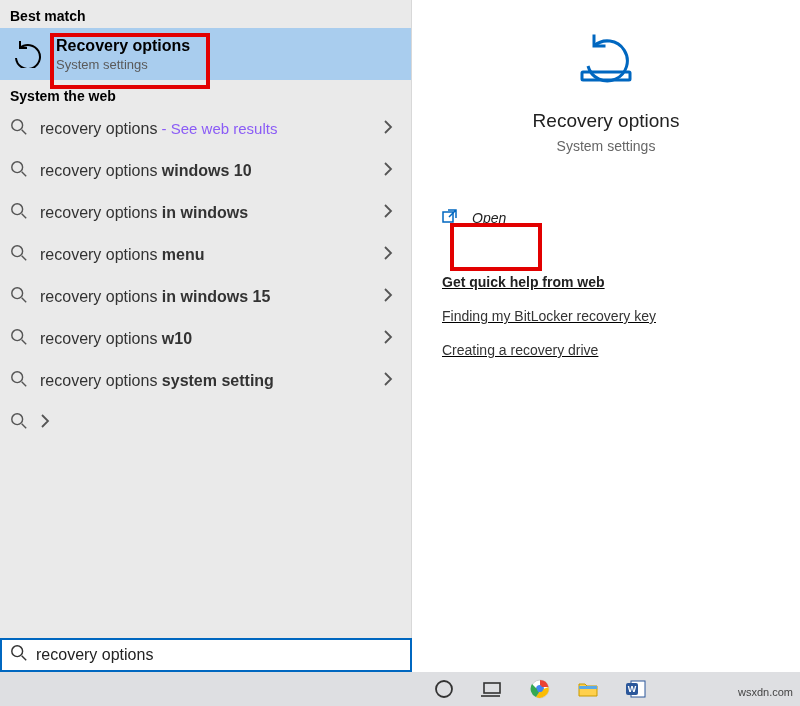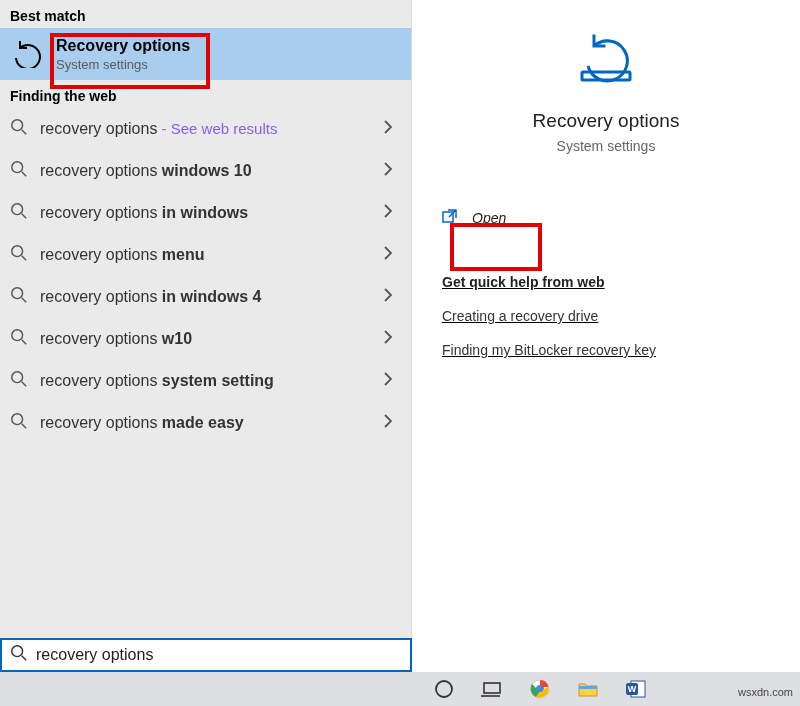--- a/index.html
+++ b/index.html
@@ -60,21 +60,21 @@
               <path d="M8 6 L8 12 L14 12" stroke-linecap="square"></path>
             </g>
           </svg>
       </span>
       <div class="bm-text">
         <div class="bm-title">Recovery options</div>
         <div class="bm-subtitle">System settings</div>
       </div>
     </div>
 
-    <div class="section-header">Finding the web</div>
+    <div class="section-header">System the web</div>
 
     <div class="web-list">
 
     <div class="web-item">
           <span class="search-icon"><svg viewBox="0 0 20 20">
               <g fill="none" stroke="#555" stroke-width="1.6">
                 <circle cx="8" cy="8" r="6"></circle>
                 <line x1="13" y1="13" x2="18" y2="18"></line>
               </g>
             </svg></span>
@@ -119,21 +119,21 @@
               <path d="M2 1 L8 7 L2 13" fill="none" stroke="#555" stroke-width="1.8"></path>
             </svg></span>
         </div>
         <div class="web-item">
           <span class="search-icon"><svg viewBox="0 0 20 20">
               <g fill="none" stroke="#555" stroke-width="1.6">
                 <circle cx="8" cy="8" r="6"></circle>
                 <line x1="13" y1="13" x2="18" y2="18"></line>
               </g>
             </svg></span>
-          <span class="web-text">recovery options <span class="bold">in windows 4</span><span class="suffix"></span></span>
+          <span class="web-text">recovery options <span class="bold">in windows 15</span><span class="suffix"></span></span>
           <span class="chevron"><svg viewBox="0 0 10 14">
               <path d="M2 1 L8 7 L2 13" fill="none" stroke="#555" stroke-width="1.8"></path>
             </svg></span>
         </div>
         <div class="web-item">
           <span class="search-icon"><svg viewBox="0 0 20 20">
               <g fill="none" stroke="#555" stroke-width="1.6">
                 <circle cx="8" cy="8" r="6"></circle>
                 <line x1="13" y1="13" x2="18" y2="18"></line>
               </g>
@@ -155,21 +155,20 @@
               <path d="M2 1 L8 7 L2 13" fill="none" stroke="#555" stroke-width="1.8"></path>
             </svg></span>
         </div>
         <div class="web-item">
           <span class="search-icon"><svg viewBox="0 0 20 20">
               <g fill="none" stroke="#555" stroke-width="1.6">
                 <circle cx="8" cy="8" r="6"></circle>
                 <line x1="13" y1="13" x2="18" y2="18"></line>
               </g>
             </svg></span>
-          <span class="web-text">recovery options <span class="bold">made easy</span><span class="suffix"></span></span>
           <span class="chevron"><svg viewBox="0 0 10 14">
               <path d="M2 1 L8 7 L2 13" fill="none" stroke="#555" stroke-width="1.8"></path>
             </svg></span>
         </div>
       </div>
   </div>
 
   <div class="right-panel">
     <div class="hero">
       <span>
@@ -192,22 +191,22 @@
               <rect x="1" y="4" width="10" height="10"></rect>
               <path d="M6 2 L14 2 L14 10 M14 2 L7 9"></path>
             </g>
           </svg>
       </span>
       <span class="open-label">Open</span>
     </div>
 
     <div class="help-block">
       <div class="help-header">Get quick help from web</div>
+      <div class="help-link">Finding my BitLocker recovery key</div>
       <div class="help-link">Creating a recovery drive</div>
-      <div class="help-link">Finding my BitLocker recovery key</div>
     </div>
   </div>
 </div>
 
 <div class="highlight-red box-best-match"></div>
 <div class="highlight-red box-open"></div>
 <div class="box-search"></div>
 
 <div class="bottom-bar">
   <span class="search-icon">

